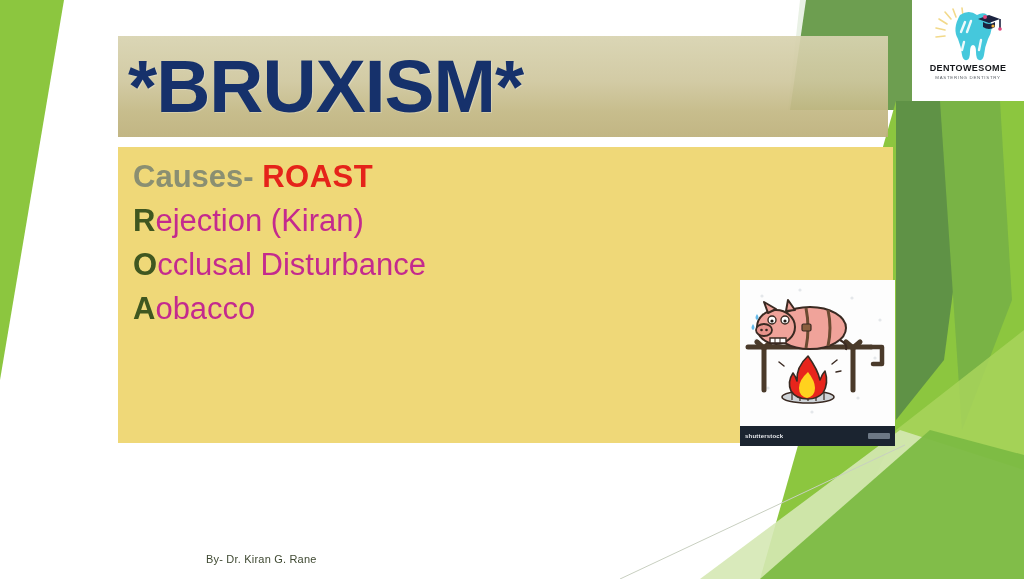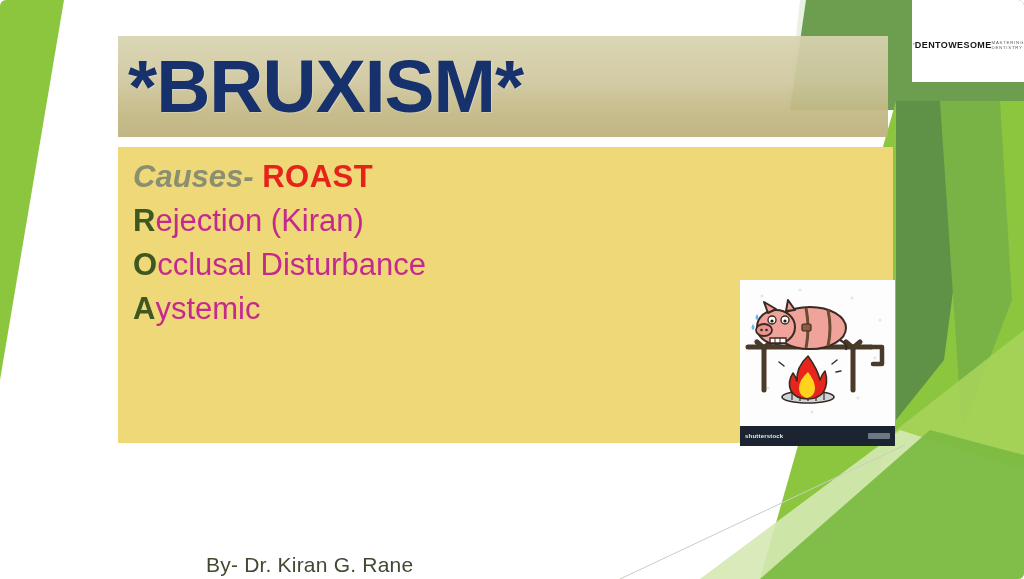--- a/index.html
+++ b/index.html
@@ -1,19 +1,19 @@
 <!DOCTYPE html>
 <html><head>
 <meta charset="utf-8">
 <style>
   * { margin:0; padding:0; box-sizing:border-box; }
   html,body { width:1024px; height:579px; overflow:hidden; background:#ffffff; }
   body { font-family:"Liberation Sans", sans-serif; position:relative; }
 
-  #slide { position:absolute; inset:0; background:#ffffff; overflow:hidden;border-radius:6px; }
+  #slide { position:absolute; inset:0; background:#ffffff; overflow:hidden; }
 
   
   .bg-layer { position:absolute; inset:0; width:1024px; height:579px; }
 
   
   #title-banner {
     position:absolute; left:118px; top:36px; width:770px; height:101px;
     background:linear-gradient(180deg,#d8d3b0 0%, #cfc79e 45%, #c3b884 75%, #bdb07a 100%);
     opacity:0.93;
   }
@@ -30,21 +30,21 @@
   #content-card {
     position:absolute; left:118px; top:147px; width:775px; height:296px;
     background:#efd878;
   }
 
   #bullet-list {
     position:absolute; left:133px; top:155px; width:640px;
     font-size:31px; line-height:44px; font-weight:600;
   }
   .bullet-row { white-space:nowrap; }
-  .causes-label { color:#8a8f72; font-style:italic; font-weight:bold; letter-spacing:0px;margin-top:28px; }
+  .causes-label { color:#8a8f72; font-weight:bold; letter-spacing:0px;margin-top:28px; }
   .roast-word { color:#e5231a; font-weight:bold; font-style:normal; letter-spacing:0.5px;text-align:center; }
   .mn-letter { color:#3f5720; font-weight:bold; }
   .mn-rest { color:#c42a8e; font-weight:500; }
 
   
   #stock-image {
     position:absolute; left:740px; top:280px; width:155px; height:166px;
     background:#ffffff; overflow:hidden;
   }
   #stock-canvas { position:absolute; left:0; top:0; width:155px; height:146px; background:#fefefe; }
@@ -53,31 +53,31 @@
     background:#1b2430; display:flex; align-items:center; justify-content:space-between;
     padding:0 5px;
   }
   #stock-watermark .wm-text {
     color:#e8eaee; font-size:6px; font-weight:bold; letter-spacing:0.2px;
   }
   #stock-watermark .wm-mark { width:22px; height:6px; background:#6d7885; border-radius:1px; }
 
   
   #logo-box {
-    position:absolute; left:912px; top:0px; width:112px; height:82px;
-    background:#ffffff; display:flex; flex-direction:row;
+    position:absolute; left:912px; top:0px; width:112px; height:101px;
+    background:#ffffff; display:flex; flex-direction:column;
     align-items:center; justify-content:flex-start; padding-top:6px;
   }
   #logo-name { font-size:9px; font-weight:bold; color:#14161a; letter-spacing:0.4px; margin-top:1px; }
   #logo-tagline { font-size:4.4px; color:#5a5f66; letter-spacing:0.7px; margin-top:2px; }
 
   
   #byline {
     position:absolute; left:206px; top:553px;
-    font-size:21px; color:#404a33; font-weight:500; letter-spacing:0.2px;
+    font-size:11px; color:#404a33; font-weight:500; letter-spacing:0.2px;
   }
 </style>
 </head>
 <body>
 
 <div id="slide">
 
   <svg class="bg-layer" viewBox="0 0 1024 579" preserveAspectRatio="none">
 
     <polygon points="0,0 64,0 0,380" fill="#8cc63f"></polygon>
@@ -111,21 +111,21 @@
       <span class="causes-label">Causes-</span>
       <span class="roast-word">ROAST</span>
     </div>
     <div class="bullet-row">
       <span class="mn-letter">R</span><span class="mn-rest">ejection (Kiran)</span>
     </div>
     <div class="bullet-row">
       <span class="mn-letter">O</span><span class="mn-rest">cclusal Disturbance</span>
     </div>
     <div class="bullet-row">
-      <span class="mn-letter">A</span><span class="mn-rest">ystemic</span>
+      <span class="mn-letter">A</span><span class="mn-rest">obacco</span>
     </div>
   </div>
 
   <div id="stock-image">
     <svg id="stock-canvas" viewBox="0 0 155 146">
       <rect x="0" y="0" width="155" height="146" fill="#fdfdfd"></rect>
 
       <g fill="#e4e7ea">
         <circle cx="22" cy="16" r="1.6"></circle>
           <circle cx="60" cy="10" r="1.6"></circle>

